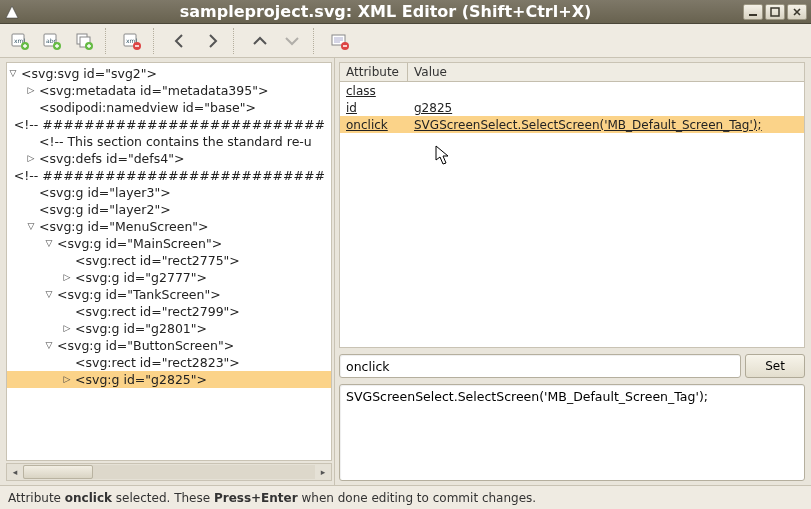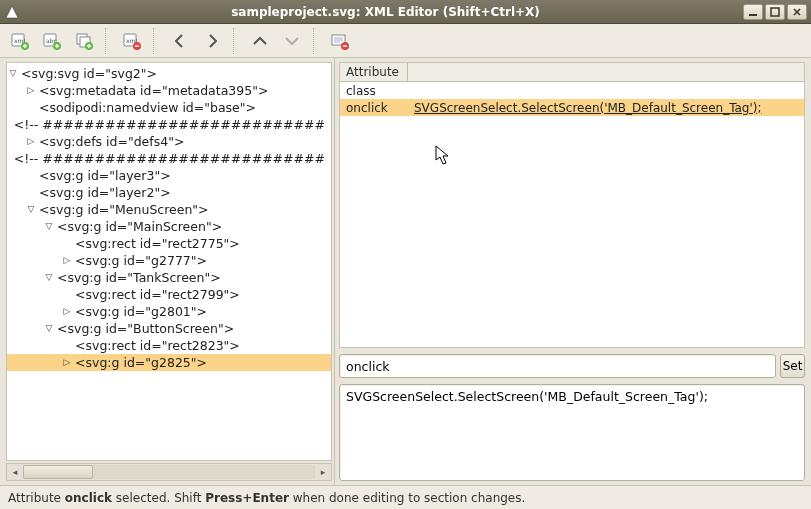--- a/index.html
+++ b/index.html
@@ -1,21 +1,21 @@
 <!DOCTYPE html>
 <html><head>
 <meta charset="utf-8">
 <style>
 * { margin: 0; padding: 0; box-sizing: border-box; font-family: "DejaVu Sans", "Liberation Sans", Arial, sans-serif; }
 body { background: #e9e5db; width: 811px; height: 509px; overflow: hidden; font-size: 12px; color: #222; }
 
 
 .titlebar { height: 24px; background: linear-gradient(to bottom, #7e7868 0%, #68624f 100%); display: flex; align-items: center; padding: 0 4px; color: #fff; border-bottom: 1px solid #4a4638; }
 .titlebar .app-icon { width: 16px; height: 16px; margin-right: 8px; display:flex; align-items:center; justify-content:center; }
-.titlebar .title { flex: 1; text-align: center; font-weight: bold; font-size: 12px; }
+.titlebar .title { flex: 1; text-align: center; font-weight: bold; font-size: 16px; }
 .titlebar .win-btns { display: flex; gap: 2px; }
 .titlebar .wb { width: 20px; height: 16px; background: linear-gradient(to bottom,#f4f1e7,#d8d3c2); border:1px solid #9b9682; border-radius:2px; display:flex; align-items:center; justify-content:center; color:#3a372c; font-size:10px; cursor:pointer; }
 
 
 .toolbar { height: 34px; background: #efebe2; border-bottom: 1px solid #c9c3b4; display:flex; align-items:center; padding: 0 6px; gap:4px; }
 .tb-sep { width: 6px; height: 26px; border-left: 1px dotted #b5af9e; margin: 0 3px; }
 .tb-btn { width: 28px; height: 28px; border:1px solid transparent; border-radius:3px; display:flex; align-items:center; justify-content:center; cursor:pointer; }
 .tb-btn.disabled { opacity:.4; pointer-events:none; }
 .tb-btn svg { width:20px; height:20px; }
 
@@ -42,31 +42,31 @@
 .hscroll .hs-btn { width:16px; height:16px; display:flex; align-items:center; justify-content:center; color:#555; font-size:9px; cursor:pointer; }
 .hscroll .hs-track { flex:1; height:14px; background:#ddd8cb; position:relative; }
 .hscroll .hs-thumb { position:absolute; left:0; top:0; height:14px; width:70px; background:linear-gradient(to bottom,#f2eee3,#d9d4c4); border:1px solid #b9b3a1; border-radius:2px; }
 
 
 .attr-table { flex:0 0 auto; height:286px; background:#fff; border:1px solid #c9c3b4; display:flex; flex-direction:column; overflow:hidden; }
 .attr-head { display:flex; background:#efece3; border-bottom:1px solid #c4beae; height:19px; }
 .attr-head .col { padding:2px 6px; font-size:12px; color:#333; }
 .attr-head .col.attr { width:68px; border-right:1px solid #c4beae; }
 .attr-head .col.val { flex:1; }
-.attr-body .arow { display:flex; height:17px; align-items:center; }
+.attr-body .arow { display:flex; height:17px; align-items:center;text-decoration:underline; }
 .attr-body .arow .acell { padding:0 6px; }
 .attr-body .arow .acell.attr { width:68px; }
 .attr-body .arow .acell.val { flex:1; overflow:hidden; text-overflow:ellipsis; }
 .attr-body .arow.sel { background:#fbd389; }
 .attr-body .arow.sel .acell.val { text-decoration: underline; }
 
 
 .name-row { display:flex; gap:4px; }
 .name-input { flex:1; height:24px; border:1px solid #b5af9e; background:#fff; padding:0 6px; font-size:12.5px; outline:none; border-radius:3px; box-shadow: inset 1px 1px 1px rgba(0,0,0,.07); }
-.set-btn { width:25px; height:24px; border:1px solid #b0aa98; background:linear-gradient(to bottom,#f7f4ea,#e3dece); border-radius:3px; font-size:12px; cursor:pointer; }
+.set-btn { width:60px; height:24px; border:1px solid #b0aa98; background:linear-gradient(to bottom,#f7f4ea,#e3dece); border-radius:3px; font-size:12px; cursor:pointer; }
 
 
 .val-area { flex:1; min-height:80px; border:1px solid #b5af9e; background:#fff; padding:4px 6px; font-size:12.5px; resize:none; outline:none; border-radius:3px; box-shadow: inset 1px 1px 1px rgba(0,0,0,.07); }
 
 
 .status { position:absolute; left:0; right:0; bottom:0; height:24px; background:#efebe2; border-top:1px solid #c9c3b4; display:flex; align-items:center; padding:0 8px; font-size:12px; color:#333; }
 .status b { font-weight:bold; }
 
 
 .cursor { position:absolute; left:435px; top:145px; pointer-events:none; }
@@ -186,20 +186,25 @@
             <span class="tog none"></span>
             <span class="label">&lt;sodipodi:namedview id="base"&gt;</span>
           </div>
           <div class="row">
             <span class="ind"></span>
             <span class="tog none"></span>
             <span class="label">&lt;!-- ###########################</span>
           </div>
           <div class="row">
             <span class="ind"></span>
+            <span class="tog none"></span>
+            <span class="label">&lt;!-- This section contains the standard re-u</span>
+          </div>
+          <div class="row">
+            <span class="ind"></span>
             <span class="tog collapsed"></span>
             <span class="label">&lt;svg:defs id="defs4"&gt;</span>
           </div>
           <div class="row">
             <span class="ind"></span>
             <span class="tog none"></span>
             <span class="label">&lt;!-- ###########################</span>
           </div>
           <div class="row">
             <span class="ind"></span>
@@ -284,45 +289,50 @@
           <div class="hs-thumb"></div>
         </div>
       <div class="hs-btn">▸</div>
     </div>
   </div>
 
   <div class="right-panel">
     <div class="attr-table">
       <div class="attr-head">
         <div class="col attr">Attribute</div>
+        <div class="col val">Value</div>
       </div>
       <div class="attr-body" id="attr-body">
           <div class="arow">
             <div class="acell attr">class</div>
           </div>
+          <div class="arow">
+            <div class="acell attr">id</div>
+            <div class="acell val">g2825</div>
+          </div>
           <div class="arow sel">
             <div class="acell attr">onclick</div>
             <div class="acell val">SVGScreenSelect.SelectScreen('MB_Default_Screen_Tag');</div>
           </div>
         </div>
     </div>
 
     <div class="name-row">
       <input class="name-input" value="onclick" style="">
       <button class="set-btn">Set</button>
     </div>
 
     <textarea class="val-area" style="">SVGScreenSelect.SelectScreen('MB_Default_Screen_Tag');</textarea>
   </div>
 
 </div>
 
 <div class="status">
   <span>
-    <span>Attribute </span><b>onclick</b><span> selected. Shift </span><b>Press+Enter</b><span> when done editing to section changes.</span>
+    <span>Attribute </span><b>onclick</b><span> selected. These </span><b>Press+Enter</b><span> when done editing to commit changes.</span>
   </span>
 </div>
 
 <div class="cursor">
   <svg width="18" height="22" viewBox="0 0 18 22">
       <path d="M1 1 L1 15 L5 12 L8 19 L11 18 L8 11 L13 11 Z" fill="#fff" stroke="#000" stroke-width="1"></path>
     </svg>
 </div>
 
 </body></html>

